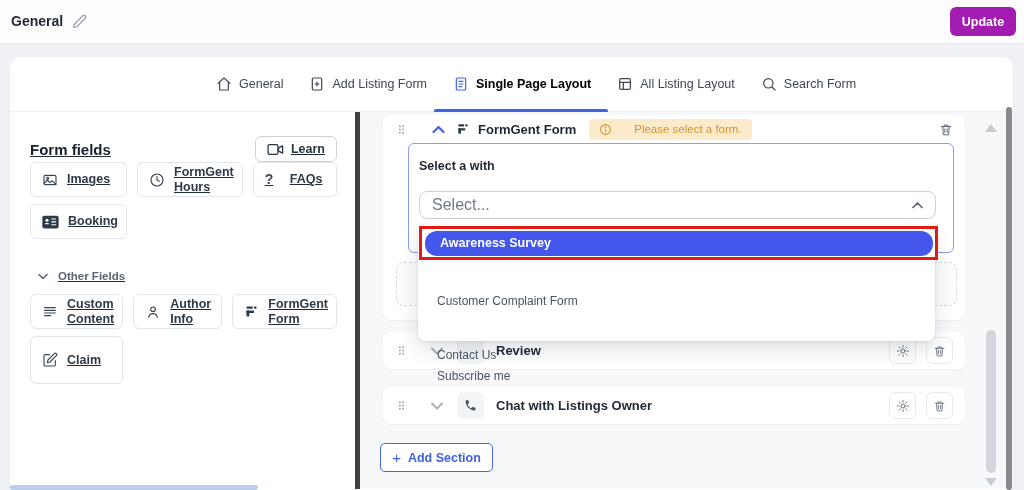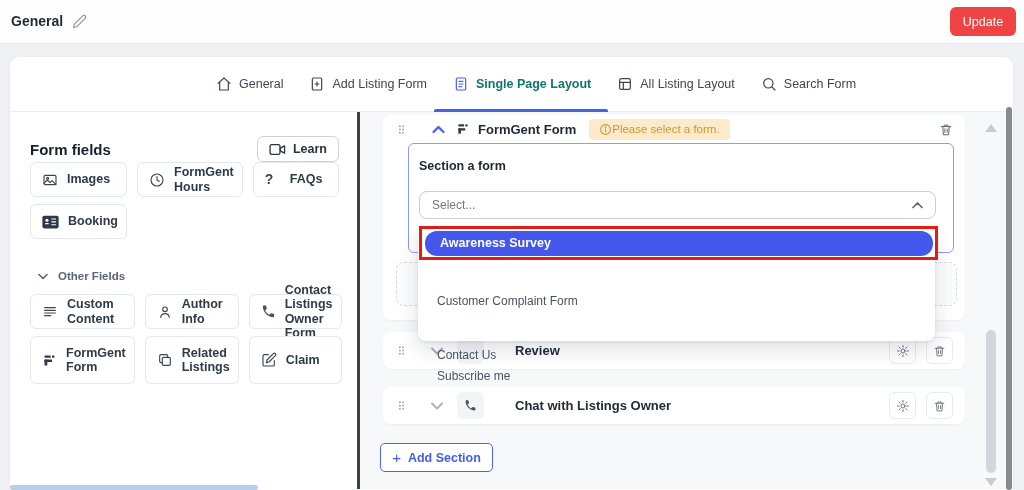--- a/index.html
+++ b/index.html
@@ -4,77 +4,77 @@
 <style>
   * { margin:0; padding:0; box-sizing:border-box; }
   html,body { width:1024px; height:490px; overflow:hidden; }
   body { font-family:"Liberation Sans", sans-serif; background:#EFF1F4; position:relative; color:#222B38; }
   svg { display:block; }
 
   
   .topbar { position:absolute; left:0; top:0; width:1024px; height:44px; background:#FDFDFE; border-bottom:1px solid #E8EAEE; }
   .page-title-wrap { position:absolute; left:11px; top:13px; display:flex; align-items:center; gap:9px; }
   .page-title { font-size:14px; font-weight:700; color:#1F2733; }
-  .btn-update { position:absolute; right:8px; top:7px; width:66px; height:29px; background:#ef4444; border:none; border-radius:6px; color:#fff; font-size:12.5px; font-weight:400; font-family:inherit; cursor:pointer; }
+  .btn-update { position:absolute; right:8px; top:7px; width:66px; height:29px; background:#a21caf; border:none; border-radius:6px; color:#fff; font-size:12.5px; font-weight:700; font-family:inherit; cursor:pointer; }
 
   
   .main-card { position:absolute; left:10px; top:57px; width:1003px; height:433px; background:#fff; border-radius:10px 10px 0 0; box-shadow:0 1px 3px rgba(20,30,60,.06); }
 
   
   .tabbar { position:relative; height:55px; border-bottom:1px solid #ECEEF1; display:flex; align-items:center; gap:26px; padding-left:206px; }
   .tab { position:relative; display:flex; align-items:center; gap:7px; height:55px; font-size:12.5px; font-weight:500; color:#3E4654; cursor:pointer; }
   .tab .t-ico { display:flex; }
-  .tab.active { color:#0f766e; font-weight:600; }
+  .tab.active { color:#000000; font-weight:600; }
   .tab.active::after { content:""; position:absolute; left:-19px; right:-17px; bottom:0; height:3px; background:#4262EA; border-radius:2px 2px 0 0; }
 
   .content-row { display:flex; height:377px; }
 
   
-  .sidebar { width:350px; border-right:3px solid #404040; background:#fff; padding:24px 18px 0 20px; }
+  .sidebar { width:350px; border-right:5px solid #404040; background:#fff; padding:24px 18px 0 20px;text-decoration:underline; }
   .sb-head { display:flex; align-items:center; justify-content:space-between; }
   .sb-title { font-size:15px; font-weight:700; color:#18202B; }
   .btn-learn { display:flex; align-items:center; gap:7px; height:26px; padding:0 11px; background:#fff; border:1px solid #CDD3DA; border-radius:6px; font-size:12.5px; font-weight:600; color:#2A3342; font-family:inherit; cursor:pointer; }
   .group-label { display:flex; align-items:center; gap:10px; margin:15px 0 12px 8px; font-size:11.5px; font-weight:600; color:#5A6575; cursor:pointer; }
   .field-grid { display:grid; grid-template-columns:1fr 1fr 1fr; gap:7px 10px; }
   .field-grid.rows-a { grid-template-rows:35px 35px; }
   .field-grid.rows-b { grid-template-rows:35px 48px 35px; }
   .field-item { display:flex; align-items:center; gap:9px; padding:0 8px 0 11px; background:#fff; border:1px solid #E3E6EA; border-radius:6px; font-size:12.5px; font-weight:600; color:#2F3A48; line-height:1.15; cursor:grab; }
   .field-item .f-ico { flex:0 0 auto; display:flex; }
   .q-glyph { font-size:14px; font-weight:700; color:#3A4554; width:16px; text-align:center; }
 
   
   .canvas { position:relative; flex:1; background:#F7F8FA; overflow:hidden; }
   .sec-card { position:absolute; background:#fff; border-radius:8px; box-shadow:0 1px 2px rgba(20,30,60,.05); }
   .formgent-card { left:23px; top:3px; width:582px; height:205px; }
   .fg-header { position:absolute; left:0; top:0; width:100%; height:28px; display:flex; align-items:center; padding:0 12px; gap:0; }
   .drag-dots { display:flex; cursor:grab; }
   .fg-header .chev { margin-left:24px; cursor:pointer; display:flex; }
   .fg-logo { margin-left:11px; display:flex; }
   .fg-title { margin-left:8px; font-size:13px; font-weight:700; color:#1F2733; }
-  .warn-badge { margin-left:13px; display:flex; align-items:center; gap:0; height:21px; padding:0 10px; background:#FCEBCB; border-radius:4px; font-size:11.5px; font-weight:500; color:#D2952A; }
+  .warn-badge { margin-left:13px; display:flex; align-items:center; gap:22px; height:21px; padding:0 10px; background:#FCEBCB; border-radius:4px; font-size:11.5px; font-weight:500; color:#D2952A; }
   .fg-trash { margin-left:auto; cursor:pointer; display:flex; }
 
   .blue-box { position:absolute; left:25px; top:28px; width:546px; height:110px; border:1px solid #8B9CF2; border-radius:6px; }
   .select-label { position:absolute; left:10px; top:15px; font-size:12.5px; font-weight:700; color:#1F2733; }
   .select-ctl { position:absolute; left:10px; top:47px; width:517px; height:28px; background:#fff; border:1px solid #C9CFD6; border-radius:8px; display:flex; align-items:center; padding:0 12px; cursor:pointer; }
-  .select-ph { font-size:12px; color:#707A87; }
+  .select-ph { font-size:16px; color:#707A87; }
   .select-ctl .chev { margin-left:auto; display:flex; }
 
   .dashed-box { position:absolute; left:13px; top:147px; width:561px; height:44px; border:1px dashed #D5DAE0; border-radius:8px; background:#FBFCFD; }
 
   .dd-panel { position:absolute; left:58px; top:116px; width:517px; height:113px; background:#fff; border-radius:8px; box-shadow:0 8px 20px rgba(20,30,60,.14), 0 1px 3px rgba(20,30,60,.08); z-index:20; }
   .dd-option { position:absolute; left:19px; font-size:12px; color:#4A5361; cursor:pointer; }
   .dd-hl { position:absolute; left:7px; top:3px; width:508px; height:25px; background:#4357EC; border-radius:12px; color:#fff; font-size:12.5px; font-weight:600; line-height:25px; padding-left:15px; cursor:pointer; }
   .red-annot { position:absolute; left:59px; top:114px; width:519px; height:34px; border:3px solid #DF1D15; z-index:30; pointer-events:none; }
 
   .row-card { left:23px; width:582px; height:37px; z-index:10; }
   .row-card .inner { position:absolute; inset:0; display:flex; align-items:center; padding:0 12px; }
   .row-card .chev { margin-left:23px; display:flex; cursor:pointer; }
   .icon-box { margin-left:14px; width:27px; height:27px; background:#F2F4F6; border-radius:6px; display:flex; align-items:center; justify-content:center; }
-  .row-title { margin-left:31px; font-size:13px; font-weight:600; color:#222B38; }
+  .row-title { margin-left:12px; font-size:13px; font-weight:600; color:#222B38; }
   .sq-btn { width:27px; height:27px; border:1px solid #E8EAEE; border-radius:6px; background:#fff; display:flex; align-items:center; justify-content:center; cursor:pointer; }
   .row-card .sq-btn + .sq-btn { margin-left:10px; }
   .row-actions { margin-left:auto; display:flex; }
 
   .btn-add-section { position:absolute; left:20px; top:331px; width:113px; height:29px; background:#fff; border:1px solid #4665E8; border-radius:5px; display:flex; align-items:center; justify-content:center; gap:7px; color:#4060E8; font-size:12.5px; font-weight:600; font-family:inherit; cursor:pointer; }
   .btn-add-section .plus { font-size:15px; font-weight:400; margin-top:-1px; }
 
   
   .v-thumb { position:absolute; left:626px; top:218px; width:10px; height:143px; background:#D3D7DD; border-radius:5px; cursor:pointer; z-index:5; }
   .v-arrow { position:absolute; left:625px; width:0; height:0; border-left:6px solid transparent; border-right:6px solid transparent; z-index:5; }
@@ -226,45 +226,28 @@
           <span class="f-ico">
             <svg width="16" height="16" viewBox="0 0 24 24" fill="none" stroke="#3A4554" stroke-width="1.7" stroke-linecap="round" stroke-linejoin="round">
                 <circle cx="12" cy="8" r="3.5"></circle>
                 <path d="M5.5 20c.8-3.7 3.4-5.5 6.5-5.5s5.7 1.8 6.5 5.5"></path>
               </svg>
           </span>
           <span>Author Info</span>
         </div>
         <div class="field-item">
           <span class="f-ico">
-            <svg width="15" height="15" viewBox="0 0 24 24" fill="#47525F">
-                <path d="M6.62 10.79a15.05 15.05 0 0 0 6.59 6.59l2.2-2.2a1 1 0 0 1 1.01-.24c1.12.37 2.33.57 3.58.57a1 1 0 0 1 1 1V20a1 1 0 0 1-1 1C10.85 21 3 13.15 3 3.5a1 1 0 0 1 1-1H7.5a1 1 0 0 1 1 1c0 1.25.2 2.46.57 3.58a1 1 0 0 1-.24 1.01l-2.21 2.2z"></path>
-              </svg>
-          </span>
-          <span>Contact Listings Owner Form</span>
-        </div>
-        <div class="field-item">
-          <span class="f-ico">
             <svg width="15" height="15" viewBox="0 0 24 24">
                 <rect x="4" y="4" width="10" height="3.5" rx="1" fill="#2F3A48"></rect>
                 <rect x="16" y="4" width="4" height="3.5" rx="1" fill="#2F3A48"></rect>
                 <rect x="4" y="10.5" width="12" height="4" rx="1" fill="#2F3A48"></rect>
                 <rect x="4" y="10.5" width="4.5" height="9.5" rx="1" fill="#2F3A48"></rect>
               </svg>
           </span>
           <span>FormGent Form</span>
-        </div>
-        <div class="field-item">
-          <span class="f-ico">
-            <svg width="16" height="16" viewBox="0 0 24 24" fill="none" stroke="#3A4554" stroke-width="1.7" stroke-linecap="round" stroke-linejoin="round">
-                <rect x="8" y="8" width="12" height="12" rx="2"></rect>
-                <path d="M16 8V6a2 2 0 0 0-2-2H6a2 2 0 0 0-2 2v8a2 2 0 0 0 2 2h2"></path>
-              </svg>
-          </span>
-          <span>Related Listings</span>
         </div>
         <div class="field-item">
           <span class="f-ico">
             <svg width="16" height="16" viewBox="0 0 24 24" fill="none" stroke="#3A4554" stroke-width="1.7" stroke-linecap="round" stroke-linejoin="round">
                 <path d="M11 4H5a2 2 0 0 0-2 2v13a2 2 0 0 0 2 2h13a2 2 0 0 0 2-2v-6"></path>
                 <path d="M18.5 2.5a2.1 2.1 0 0 1 3 3L12 15l-4 1 1-4 9.5-9.5z"></path>
               </svg>
           </span>
           <span>Claim</span>
         </div>
@@ -315,21 +298,21 @@
             <svg width="14" height="15" viewBox="0 0 24 24" fill="none" stroke="#5A6470" stroke-width="1.7" stroke-linecap="round" stroke-linejoin="round">
                 <path d="M4 7h16"></path>
                 <path d="M9 7V4.5h6V7"></path>
                 <path d="M6.5 7l1 14h9l1-14"></path>
                 <path d="M10 11v6M14 11v6"></path>
               </svg>
           </span>
         </div>
 
         <div class="blue-box">
-          <span class="select-label">Section a form</span>
+          <span class="select-label">Select a with</span>
           <div class="select-ctl">
             <span class="select-ph">Select...</span>
             <span class="chev">
               <svg width="11" height="7" viewBox="0 0 11 7" fill="none" stroke="#5A6575" stroke-width="1.7" stroke-linecap="round" stroke-linejoin="round">
                   <path d="M1 5.5L5.5 1 10 5.5"></path>
                 </svg>
             </span>
           </div>
         </div>
 

